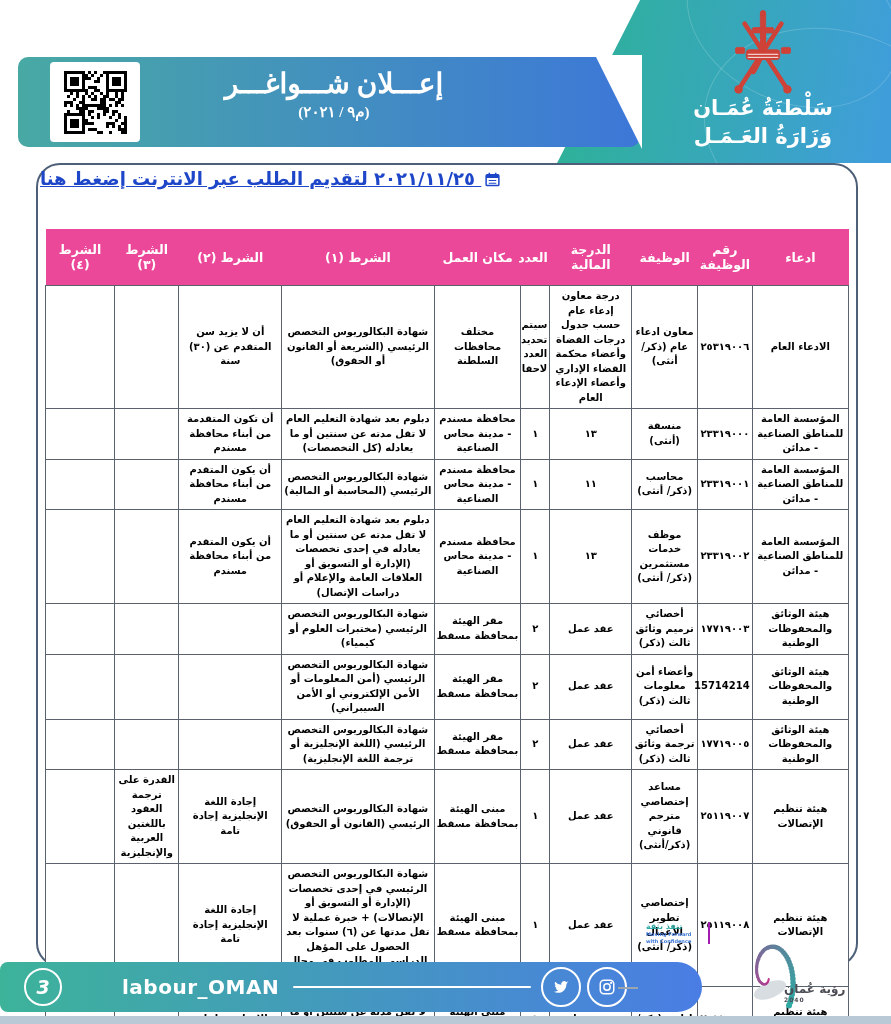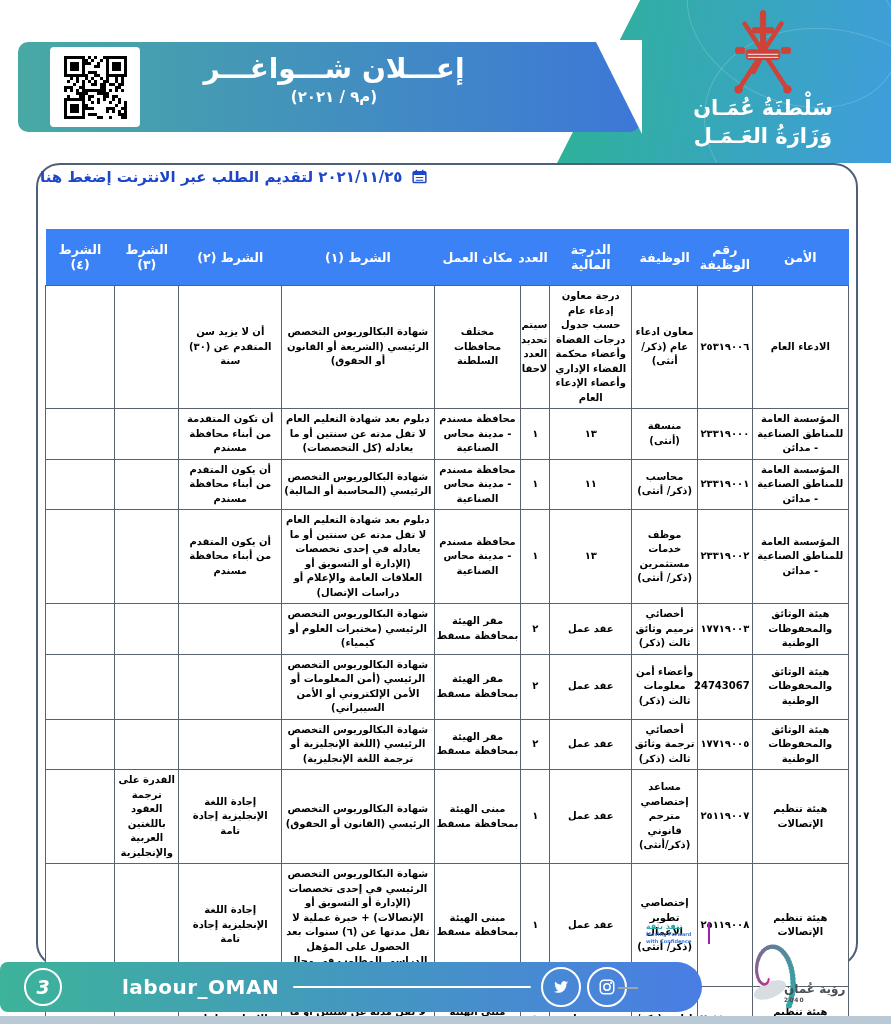--- a/index.html
+++ b/index.html
@@ -16,23 +16,24 @@
   }
   .ministry-panel .wave{position:absolute;border:1px solid rgba(255,255,255,.18);border-radius:50%;}
   .wave.w1{width:220px;height:160px;left:130px;top:-60px;transform:rotate(25deg);}
   .wave.w2{width:260px;height:200px;left:150px;top:30px;transform:rotate(15deg);}
   .emblem{position:absolute;left:172px;top:10px;width:78px;height:84px;}
   .ministry-text{position:absolute;left:96px;top:94px;width:230px;text-align:center;color:#fff;direction:rtl;}
   .ministry-text .l1{font-size:21px;font-weight:700;letter-spacing:1px;line-height:1.4;}
   .ministry-text .l2{font-size:21px;font-weight:700;letter-spacing:1px;line-height:1.3;text-align:center;}
   
   .banner{
-    position:absolute;left:18px;top:42px;width:622px;height:90px;
+    position:absolute;left:18px;top:57px;width:622px;height:90px;
     border-radius:10px;
     background:linear-gradient(90deg,#48a9a4 0%,#3d77d8 100%);
+    font-family:Liberation Serif, serif;
   }
   .banner-cut{
     position:absolute;right:-2px;top:-2px;width:47px;height:94px;background:#fff;
     clip-path:polygon(0 0,100% 0,100% 100%);
   }
   .qr-box{
     position:absolute;left:32px;top:5px;width:90px;height:80px;background:#fff;border-radius:4px;
     display:flex;align-items:center;justify-content:center;
   }
   .qr-grid{display:grid;grid-template-columns:repeat(21,3px);grid-template-rows:repeat(21,3px);}
@@ -43,28 +44,28 @@
   }
   .banner-title .t1{font-size:28px;font-weight:700;letter-spacing:2px;line-height:1.35;}
   .banner-title .t2{font-size:15px;font-weight:700;line-height:1.2;}
   
   .content-frame{
     position:absolute;left:36px;top:163px;width:818px;height:800px;
     border:2px solid #4e5f78;border-radius:24px;background:#fff;
   }
   .apply-line{
     position:absolute;left:40px;top:168px;direction:rtl;white-space:nowrap;
-    color:#1d46c9;font-size:15px;font-weight:700;cursor:pointer;
+    color:#1d46c9;font-size:18px;font-weight:700;text-decoration:underline;cursor:pointer;
   }
   .apply-line .cal{display:inline-block;vertical-align:-2px;margin-left:4px;}
   
   .table-wrap{position:absolute;left:7px;right:7px;top:64px;}
   table{width:100%;border-collapse:collapse;direction:rtl;table-layout:fixed;}
   thead th{
-    background:#3b82f6;color:#fff;font-size:12.5px;font-weight:700;
+    background:#ec4899;color:#fff;font-size:12.5px;font-weight:700;
     height:52px;border:none;padding:2px;
   }
   tbody td{
     border:1px solid #5a626d;background:#fff;color:#000;
     font-size:10px;font-weight:700;text-align:center;vertical-align:middle;
     padding:3px 2px;line-height:1.45;
   }
   col.col-0{width:12.0%;} col.col-1{width:6.8%;} col.col-2{width:8.2%;}
   col.col-3{width:10.2%;} col.col-4{width:3.6%;} col.col-5{width:10.8%;}
   col.col-6{width:19.0%;} col.col-7{width:12.8%;} col.col-8{width:8.0%;}
@@ -595,21 +596,21 @@
           <col class="col-3">
           <col class="col-4">
           <col class="col-5">
           <col class="col-6">
           <col class="col-7">
           <col class="col-8">
           <col class="col-9">
         </colgroup>
       <thead>
           <tr id="head-row">
-            <th>الأمن</th>
+            <th>ادعاء</th>
             <th>رقم الوظيفة</th>
             <th>الوظيفة</th>
             <th>الدرجة المالية</th>
             <th>العدد</th>
             <th>مكان العمل</th>
             <th>الشرط (١)</th>
             <th>الشرط (٢)</th>
             <th>الشرط (٣)</th>
             <th>الشرط (٤)</th>
           </tr>
@@ -670,21 +671,21 @@
             <td>عقد عمل</td>
             <td>٢</td>
             <td>مقر الهيئة بمحافظة مسقط</td>
             <td>شهادة البكالوريوس التخصص الرئيسي (مختبرات العلوم أو كيمياء)</td>
             <td></td>
             <td></td>
             <td></td>
           </tr>
           <tr>
             <td>هيئة الوثائق والمحفوظات الوطنية</td>
-            <td>24743067</td>
+            <td>15714214</td>
             <td>وأعضاء أمن معلومات ثالث (ذكر)</td>
             <td>عقد عمل</td>
             <td>٢</td>
             <td>مقر الهيئة بمحافظة مسقط</td>
             <td>شهادة البكالوريوس التخصص الرئيسي (أمن المعلومات أو الأمن الإلكتروني أو الأمن السيبراني)</td>
             <td></td>
             <td></td>
             <td></td>
           </tr>
           <tr>

